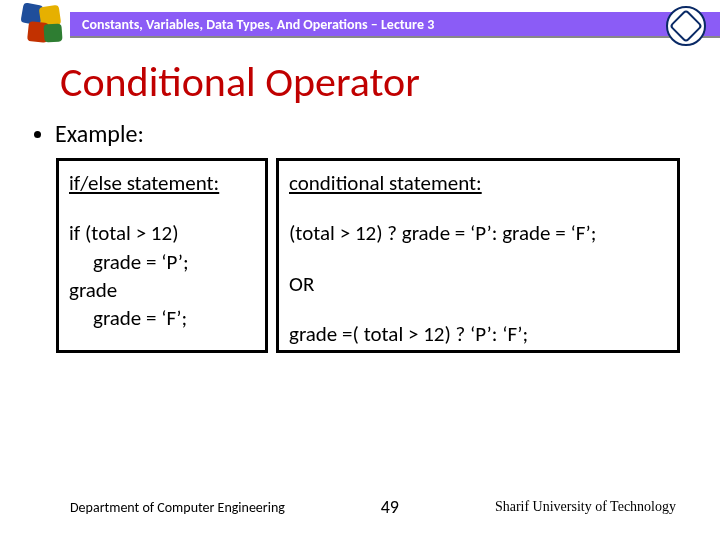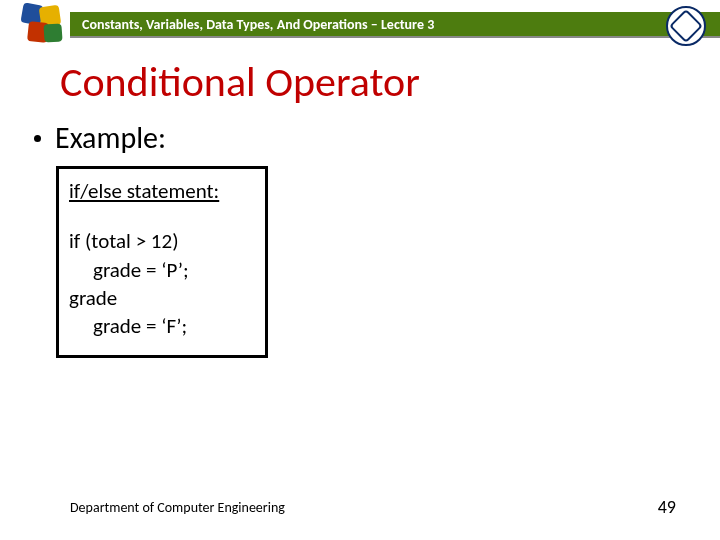--- a/index.html
+++ b/index.html
@@ -4,21 +4,21 @@
 <style>
   * { margin: 0; padding: 0; box-sizing: border-box; }
   body {
     width: 720px; height: 540px;
     font-family: Calibri, "Segoe UI", Arial, sans-serif;
     background: #fff; color: #000; position: relative; overflow: hidden;
   }
   .topbar { position: relative; height: 46px; }
   .redband {
     position: absolute; left: 70px; right: 0; top: 12px; height: 26px;
-    background: #4d7c0f; display: flex; align-items: center; padding-left: 12px;
+    background: #8b5cf6; display: flex; align-items: center; padding-left: 12px;
     border-bottom: 2px solid #888;
   }
   .redband span { color: #fff; font-weight: bold; font-size: 14px; }
   .logo-left {
     position: absolute; left: 22px; top: 4px; width: 42px; height: 42px;
   }
   .logo-left .piece { position: absolute; border-radius: 4px; }
   .lp1 { width: 20px; height: 20px; left: 0;  top: 0;  background:#1f4e9b; transform: rotate(10deg);}
   .lp2 { width: 20px; height: 20px; left: 18px; top: 2px; background:#e6b000; transform: rotate(-8deg);}
   .lp3 { width: 20px; height: 20px; left: 6px; top: 18px; background:#c23100; transform: rotate(6deg);}
@@ -36,26 +36,26 @@
     color: #c00000; font-size: 42px; font-weight: 400;
     margin: 10px 4px 12px 60px;
   }
   .bullet-row {
     display: flex; align-items: center; margin-left: 34px; margin-bottom: 10px;
   }
   .bullet-dot {
     width: 7px; height: 7px; background: #000; border-radius: 50%;
     margin-right: 14px; margin-top: 2px;
   }
-  .bullet-row .txt { font-size: 30px; }
+  .bullet-row .txt { font-size: 24px; }
   .boxes {
     display: flex; gap: 8px; margin-left: 56px; margin-right: 40px;
   }
   .box {
-    border: 3px solid #000; padding: 8px 10px 14px 10px;
+    border: 3px solid #000; padding: 8px 10px 2px 10px;
     font-size: 21px; line-height: 1.35;
   }
   .box-left { width: 212px; }
   .box-right { flex: 1; }
   .u { text-decoration: underline; }
   .code-indent { padding-left: 24px; }
   .mt { margin-top: 22px; }
   .footer {
     position: absolute; left: 0; right: 0; bottom: 22px;
     display: flex; align-items: center; justify-content: space-between;
@@ -91,18 +91,25 @@
 </div>
 
 <div class="boxes">
   <div class="box box-left">
     <div class="u">if/else statement:</div>
     <div class="mt">if (total &gt; 12)</div>
     <div class="code-indent">grade = ‘P’;</div>
     <div>grade</div>
     <div class="code-indent">grade = ‘F’;</div>
   </div>
+  <div class="box box-right">
+    <div class="u">conditional statement:</div>
+    <div class="mt">(total &gt; 12) ? grade = ‘P’: grade = ‘F’;</div>
+    <div class="mt">OR</div>
+    <div class="mt">grade =( total &gt; 12) ? ‘P’: ‘F’;</div>
+  </div>
 </div>
 
 <div class="footer">
   <div class="dept">Department of Computer Engineering</div>
   <div class="page">49</div>
+  <div class="univ">Sharif University of Technology</div>
 </div>
 
 </body></html>

